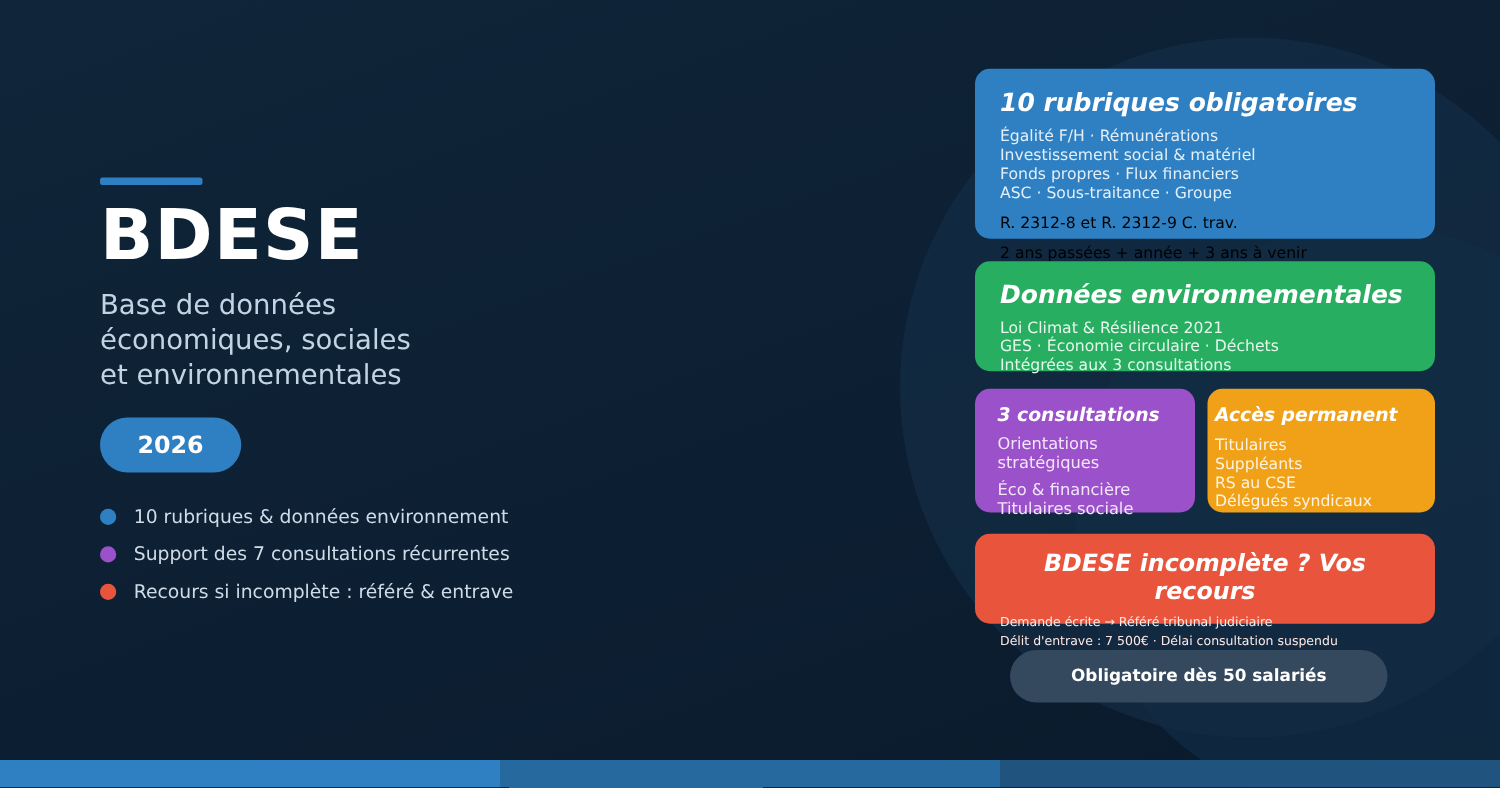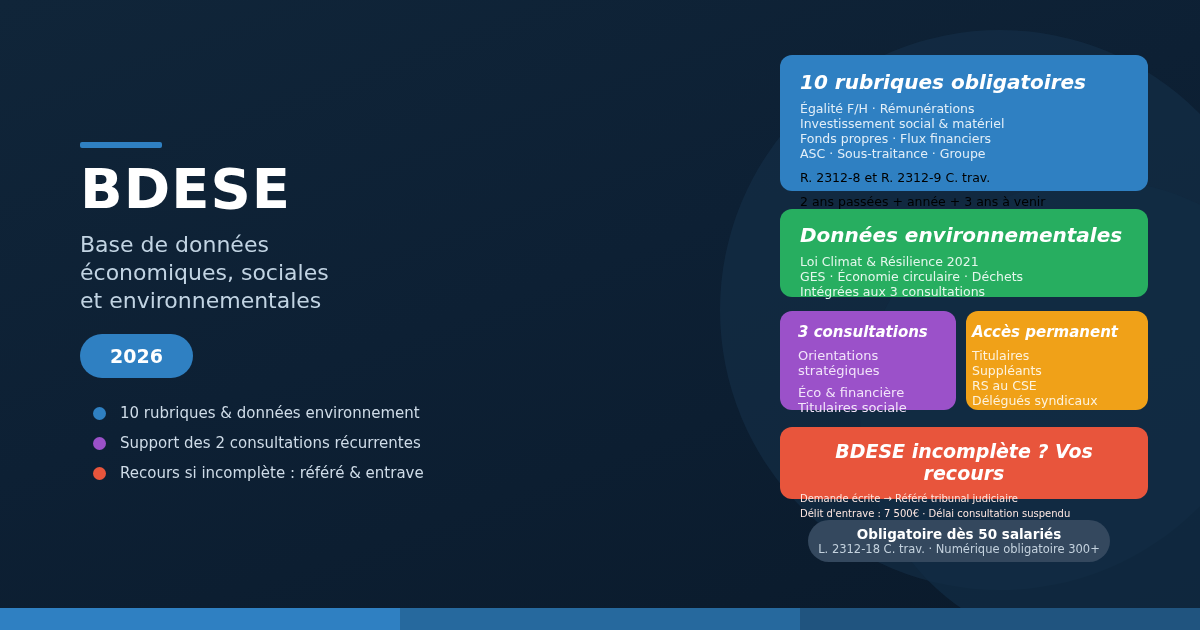--- a/index.html
+++ b/index.html
@@ -37,21 +37,21 @@
     font-size:22px; line-height:28px; color:#c2d4e3; font-weight:normal;
     width:420px;
   }
   .year-badge {
     position:absolute; left:0; top:334px;
     background:#2f80c2; color:#ffffff;
     font-size:19px; font-weight:bold;
     padding:11px 30px; border-radius:22px;
     display:inline-block;
   }
-  .bullets { position:absolute; left:13px; top:398px; width:520px; }
+  .bullets { position:absolute; left:0; top:398px; width:520px; }
   .bullet-row { display:flex; align-items:center; height:30px; }
   .dot { width:13px; height:13px; border-radius:50%; flex:0 0 13px; margin-right:14px; }
   .bullet-text { font-size:15px; color:#cfdce8; line-height:30px; white-space:nowrap; }
   .footer-url {
     position:absolute; left:0; top:612px;
     font-size:10px; color:#9fb3c6;
   }
 
   
   .right { position:absolute; left:778px; top:0; width:372px; height:630px; }
@@ -135,21 +135,21 @@
 
     <div class="year-badge">2026</div>
 
     <div class="bullets">
       <div class="bullet-row">
         <span class="dot" style="background:#2f80c2"></span>
         <span class="bullet-text">10 rubriques &amp; données environnement</span>
       </div>
       <div class="bullet-row">
         <span class="dot" style="background:#9b51c9"></span>
-        <span class="bullet-text">Support des 2 consultations récurrentes</span>
+        <span class="bullet-text">Support des 7 consultations récurrentes</span>
       </div>
       <div class="bullet-row">
         <span class="dot" style="background:#e8553c"></span>
         <span class="bullet-text">Recours si incomplète : référé &amp; entrave</span>
       </div>
     </div>
 
     <div class="footer-url">influence-ce.fr</div>
   </div>
 
@@ -205,21 +205,20 @@
     <div class="card card-red">
       <h3>BDESE incomplète ? Vos recours</h3>
       <div class="lines">
         <div class="line">Demande écrite → Référé tribunal judiciaire</div>
         <div class="line">Délit d'entrave : 7 500€ · Délai consultation suspendu</div>
       </div>
     </div>
 
     <div class="pill-note">
       <div class="pn-title">Obligatoire dès 50 salariés</div>
-      <div class="pn-sub">L. 2312-18 C. trav. · Numérique obligatoire 300+</div>
     </div>
   </div>
 
   <div class="strip">
     <span class="s1"></span>
     <span class="s2"></span>
     <span class="s3"></span>
   </div>
 </div>
 

